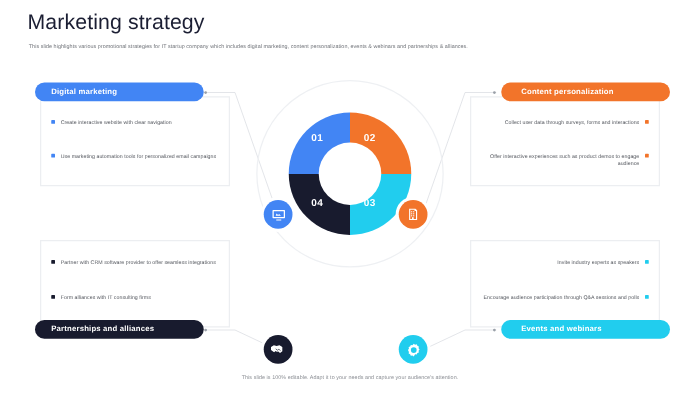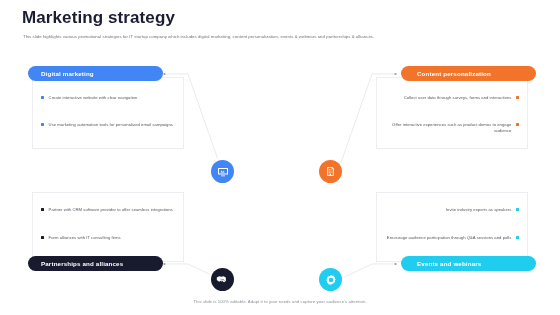--- a/index.html
+++ b/index.html
@@ -15,21 +15,21 @@
     font-family: "Liberation Sans", sans-serif;
     color: #2b2b2b;
   }
 
   
   .page-title {
     position: absolute;
     left: 22px;
     top: 8px;
     font-size: 17px;
-    font-weight: bold;
+    font-weight: normal;
     letter-spacing: .1px;
     color: #1b1e33;
   }
   .page-subtitle {
     position: absolute;
     left: 23px;
     top: 34px;
     width: 516px;
     font-size: 4.3px;
     line-height: 6px;
@@ -271,20 +271,29 @@
       <span class="bullet-dot d-cyan"></span>
       <span class="bullet-text">Encourage audience participation through Q&amp;A sessions and polls</span>
     </div>
   </div>
 
   <div class="pill left pill-digital">Digital marketing</div>
   <div class="pill right pill-content">Content personalization</div>
   <div class="pill left pill-partnerships">Partnerships and alliances</div>
   <div class="pill right pill-events">Events and webinars</div>
 
+  <div class="donut-wrap">
+    <div class="halo"></div>
+    <div class="donut"></div>
+    <div class="donut-hole"></div>
+    <div class="seg-label lbl-01">01</div>
+    <div class="seg-label lbl-02">02</div>
+    <div class="seg-label lbl-03">03</div>
+    <div class="seg-label lbl-04">04</div>
+  </div>
 
   <div class="badge badge-monitor">
     <svg width="12" height="12" viewBox="0 0 24 24" fill="#ffffff">
       <path d="M3 4h18a1 1 0 0 1 1 1v11a1 1 0 0 1-1 1H3a1 1 0 0 1-1-1V5a1 1 0 0 1 1-1zm1 2v9h16V6H4zm4 13h8v1.6H8V19z"></path>
       <path d="M8.5 9.5l2.4 2.4 1.7-1.7 2.9 2.9H7.1l1.4-3.6z"></path>
     </svg>
   </div>
 
   <div class="badge badge-building">
     <svg width="11" height="11" viewBox="0 0 24 24" fill="#ffffff">

